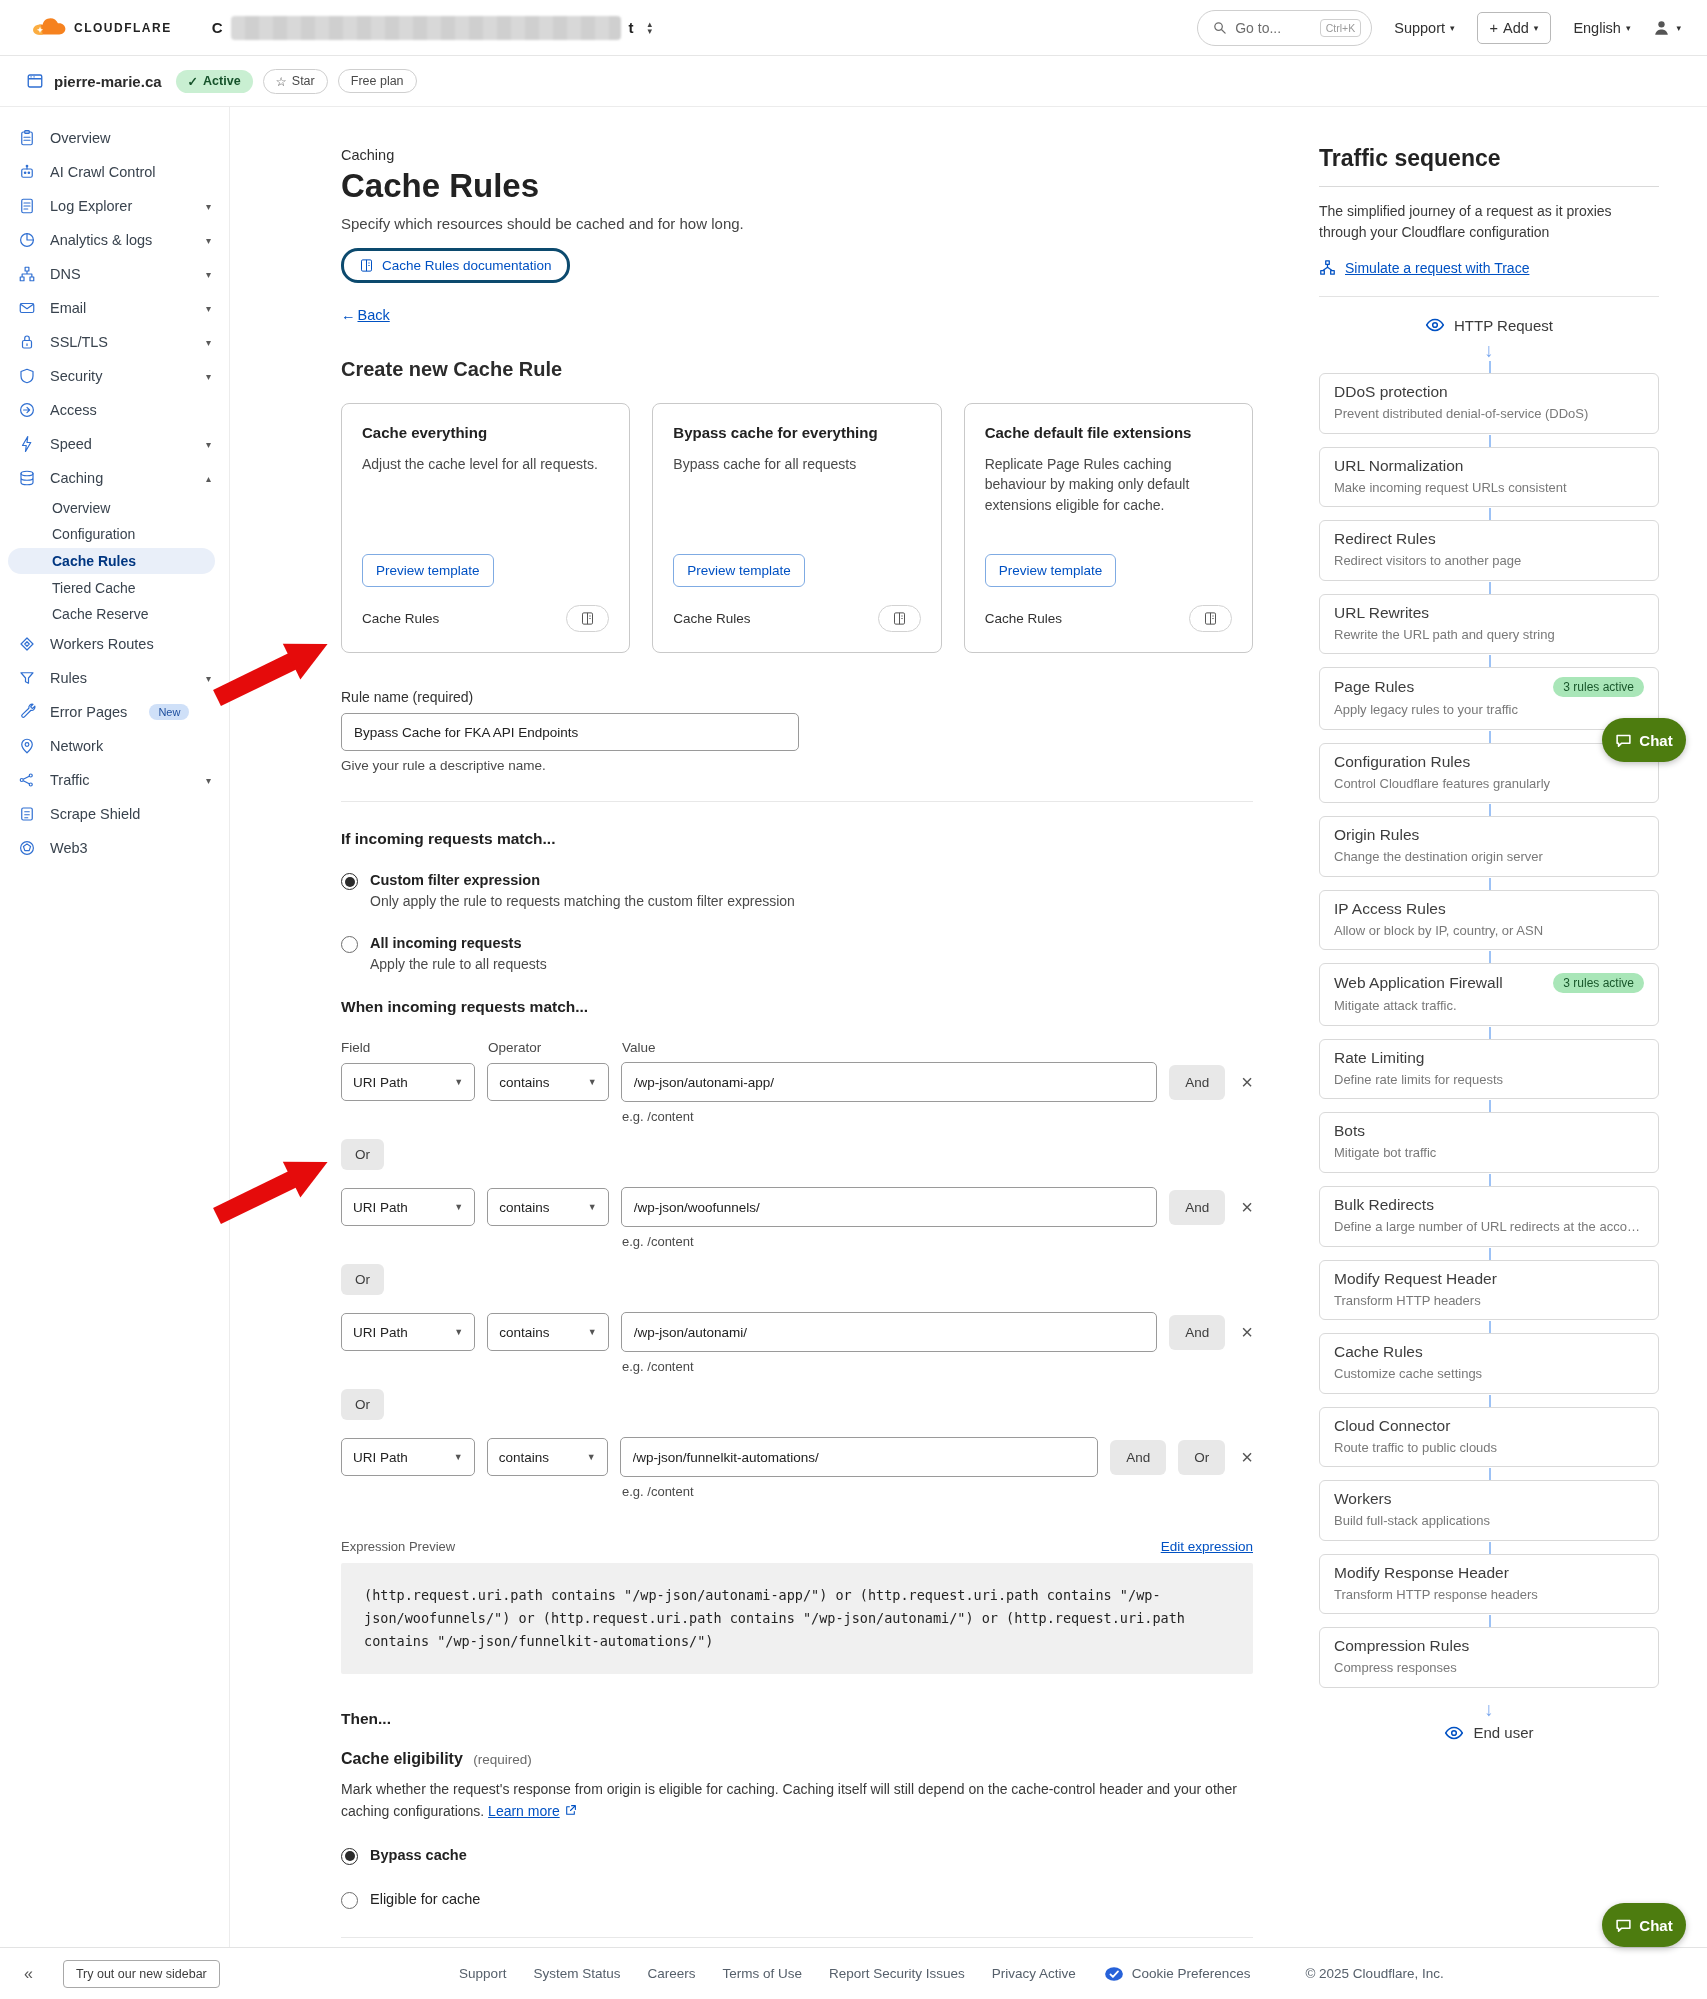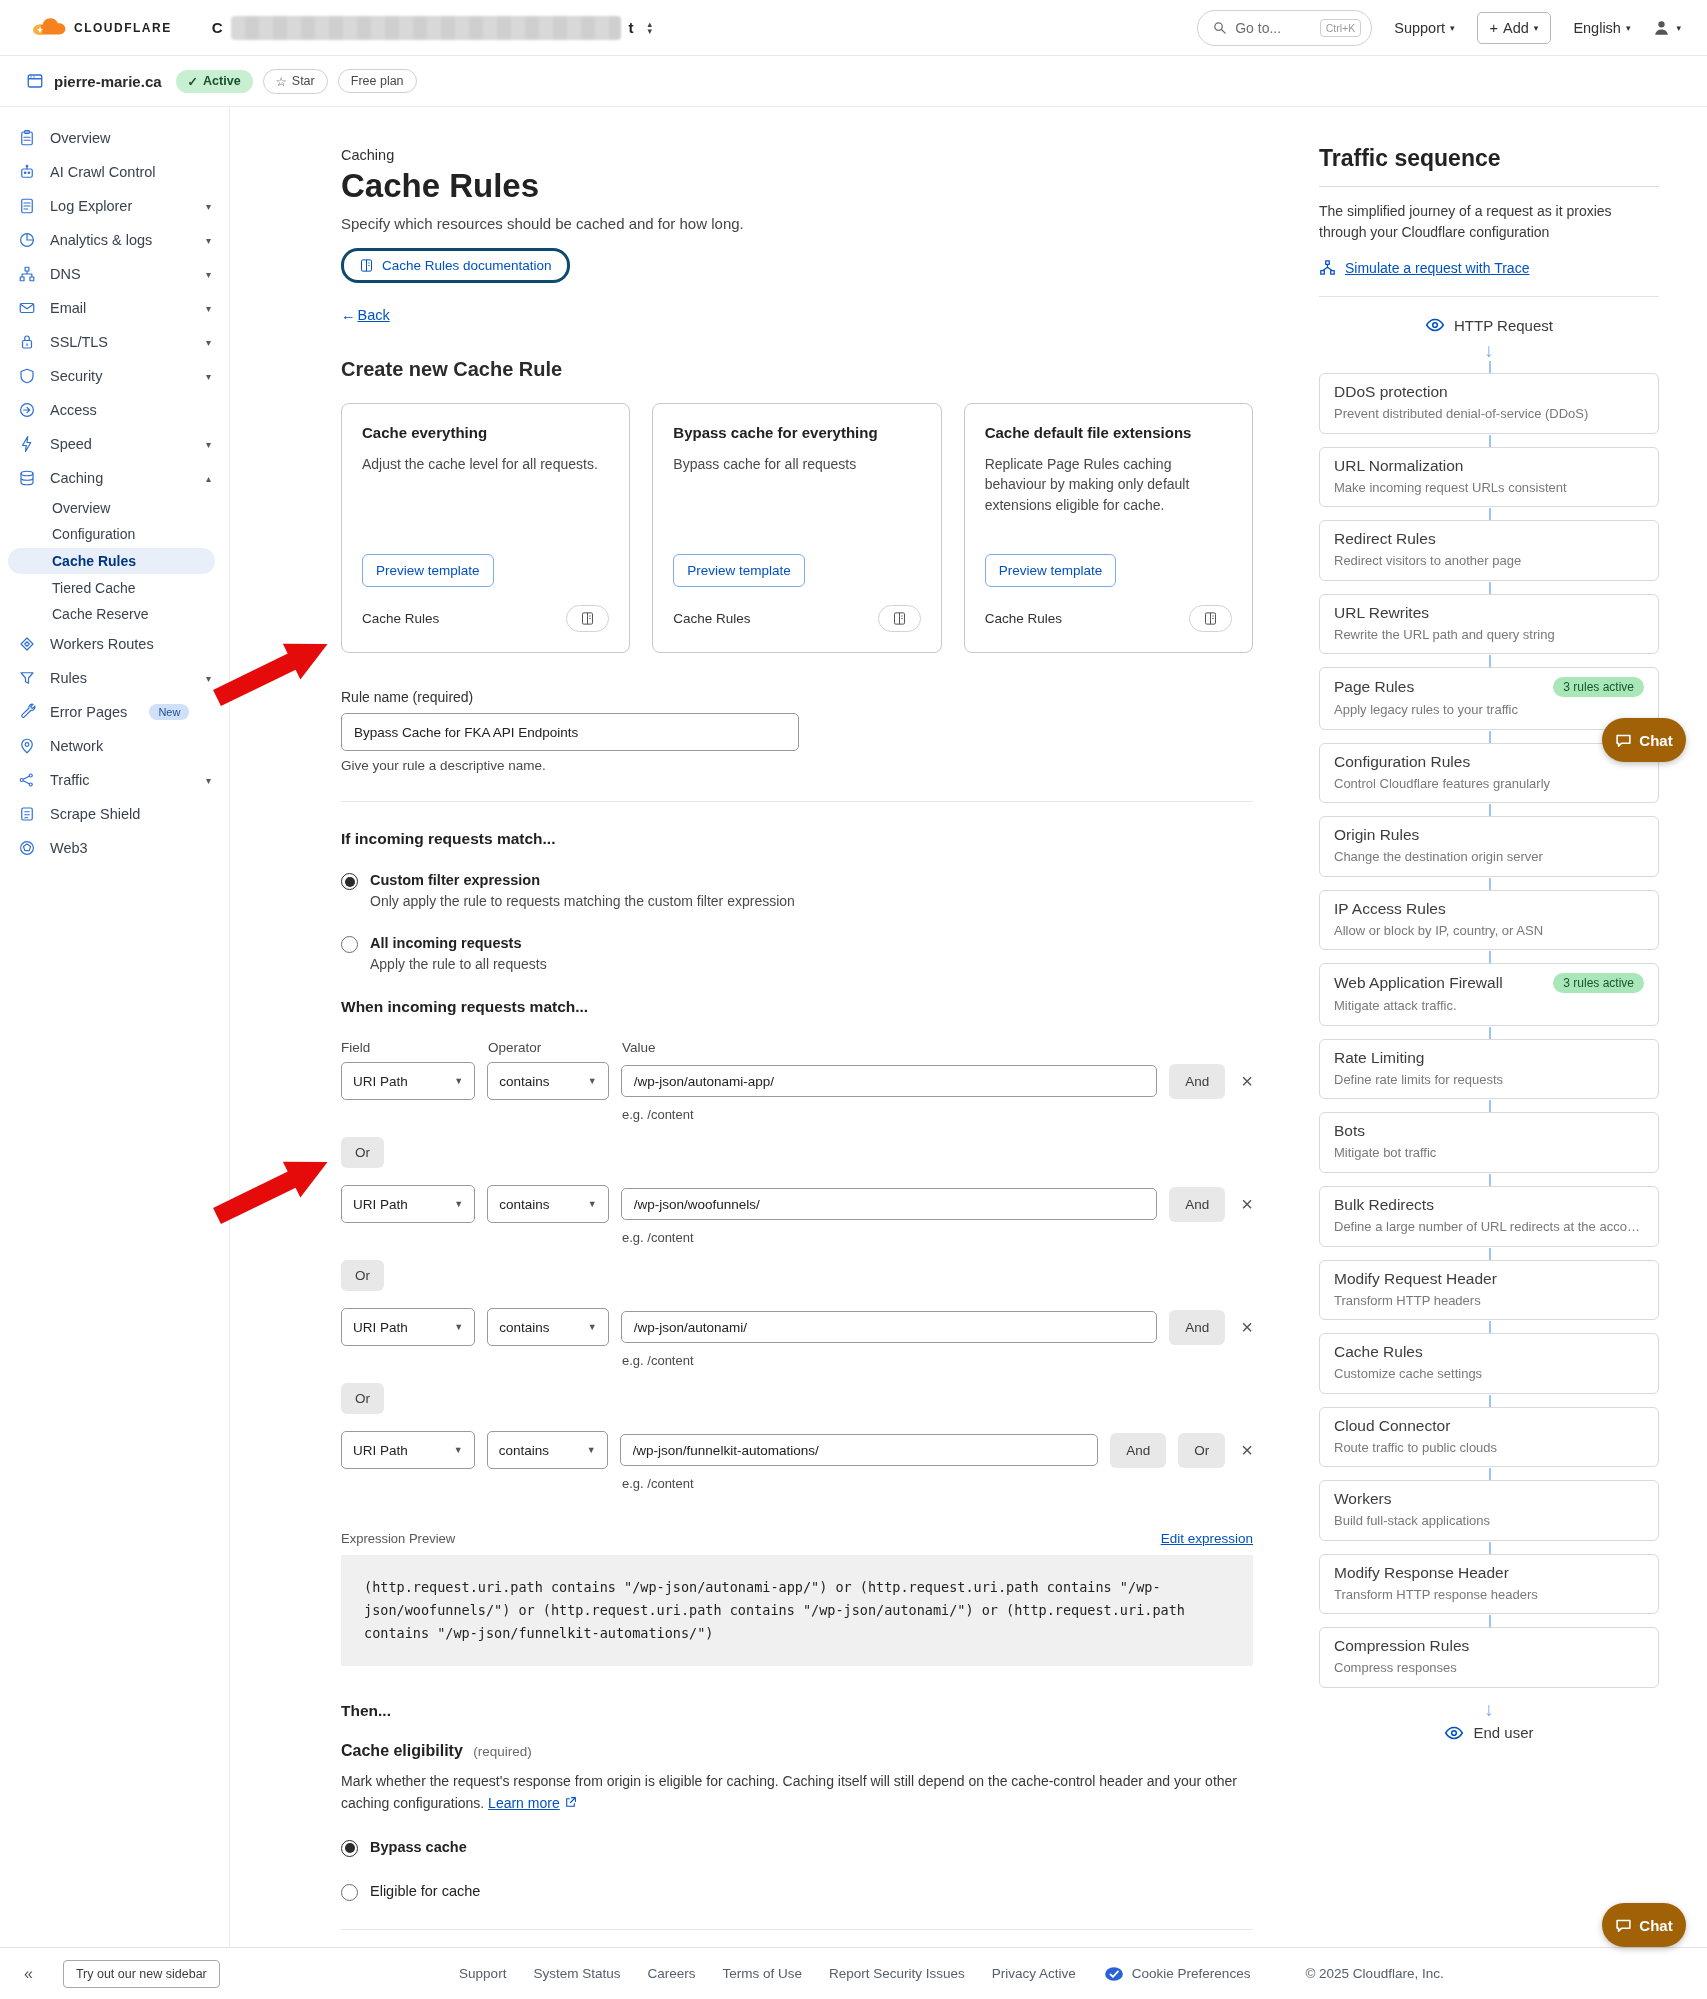--- a/index.html
+++ b/index.html
@@ -66,21 +66,21 @@
   .radio.checked::after{content:"";position:absolute;inset:2.5px;border-radius:50%;background:#2b2b2b;}
   .radio-lb{font-size:14.5px;font-weight:700;color:#222;}
   .radio-ds{font-size:14px;color:#4a4a4a;margin-top:5px;}
   .radio-lb.normal{font-weight:400;}
   .cond-labels{display:flex;gap:12px;font-size:13.5px;color:#4a4a4a;margin-bottom:7px;}
   .cl-f{width:135px;}.cl-o{width:122px;}
   .cond-row{display:flex;gap:12px;align-items:center;}
   .sel{height:38px;border:1px solid #9a9a9a;border-radius:5px;display:flex;align-items:center;justify-content:space-between;padding:0 11px;font-size:13.5px;color:#222;box-sizing:border-box;cursor:pointer;background:#fff;}
   .sel-f{width:135px;}.sel-o{width:122px;}
   .sel .car{font-size:9px;color:#555;}
-  .val-input{width:540px;height:32px;border:1px solid #9a9a9a;border-radius:5px;padding:4px 12px;font-size:13.5px;color:#222;box-sizing:border-box;font-family:inherit;}
+  .val-input{width:540px;height:40px;border:1px solid #9a9a9a;border-radius:5px;padding:4px 12px;font-size:13.5px;color:#222;box-sizing:border-box;font-family:inherit;}
   .val-input.short{width:484px;}
   .gbtn{background:#e8e8e8;border:none;border-radius:6px;padding:10px 16px;font-size:13.5px;color:#3d3d3d;cursor:pointer;font-family:inherit;}
   .xbtn{font-size:20px;color:#555;cursor:pointer;line-height:1;margin-left:4px;}
   .hint{font-size:13px;color:#4a4a4a;margin:7px 0 0 281px;}
   .or-conn{margin:15px 0 17px;}
   .or-conn .gbtn{padding:8px 14px;}
   .expr-wrap{margin-top:40px;}
   .expr-head{display:flex;justify-content:space-between;align-items:center;margin-bottom:9px;}
   .expr-label{font-size:13px;color:#595959;}
   .edit-link{font-size:13.5px;color:#0051c3;text-decoration:underline;cursor:pointer;}
@@ -115,21 +115,21 @@
   
   .footer{position:absolute;left:0;right:0;bottom:0;height:52px;border-top:1px solid #e3e3e3;display:flex;align-items:center;background:#fff;box-sizing:border-box;padding:0 24px;}
   .collapse{font-size:16px;color:#555;cursor:pointer;margin-right:30px;}
   .newsb-btn{border:1px solid #a8a8a8;background:#fff;border-radius:4px;padding:6px 12px;font-size:12.5px;color:#3d3d3d;cursor:pointer;font-family:inherit;}
   .f-center{margin:0 auto;display:flex;align-items:center;gap:27px;}
   .f-link{font-size:13.5px;color:#56606b;cursor:pointer;}
   .cookie{display:flex;align-items:center;gap:7px;}
   .cookie .ic{width:22px;height:16px;}
   .copyright{font-size:13.5px;color:#56606b;margin-left:28px;}
   
-  .chat-btn{position:absolute;width:84px;height:44px;background:#a16207;border-radius:24px;display:flex;align-items:center;justify-content:center;gap:7px;color:#fff;font-size:15px;font-weight:700;cursor:pointer;box-shadow:0 2px 6px rgba(0,0,0,.25);}
+  .chat-btn{position:absolute;width:84px;height:44px;background:#4d7c0f;border-radius:24px;display:flex;align-items:center;justify-content:center;gap:7px;color:#fff;font-size:15px;font-weight:700;cursor:pointer;box-shadow:0 2px 6px rgba(0,0,0,.25);}
   .chat-btn .ic{width:17px;height:17px;color:#fff;}
   .chat-1{left:1602px;top:718px;}
   .chat-2{left:1602px;top:1903px;}
   .red-arrow{position:absolute;width:130px;height:80px;pointer-events:none;}
   .arrow-1{left:212px;top:628px;}
   .arrow-2{left:212px;top:1146px;}
   .ic{display:inline-block;}
 </style>
 </head>
 <body>

